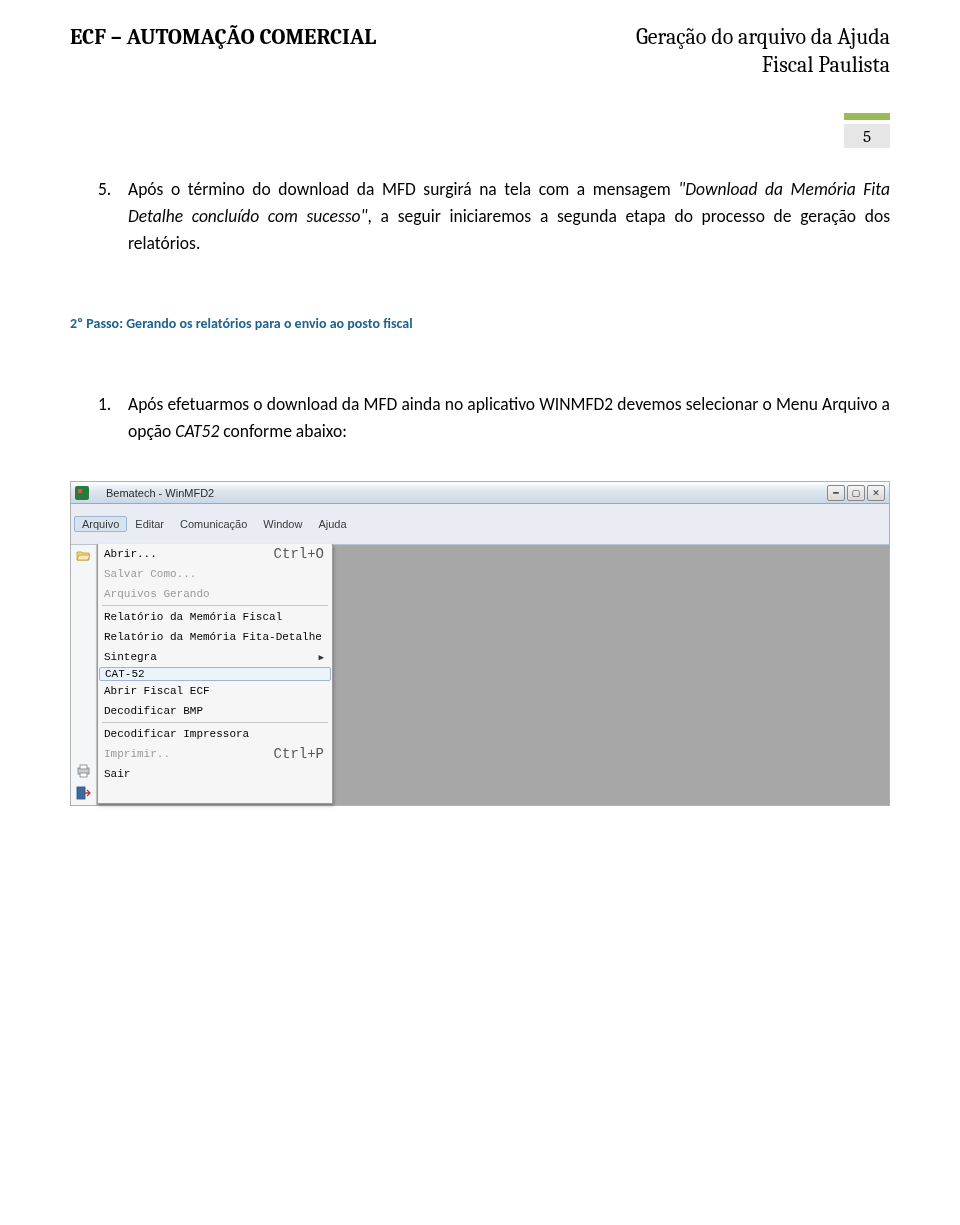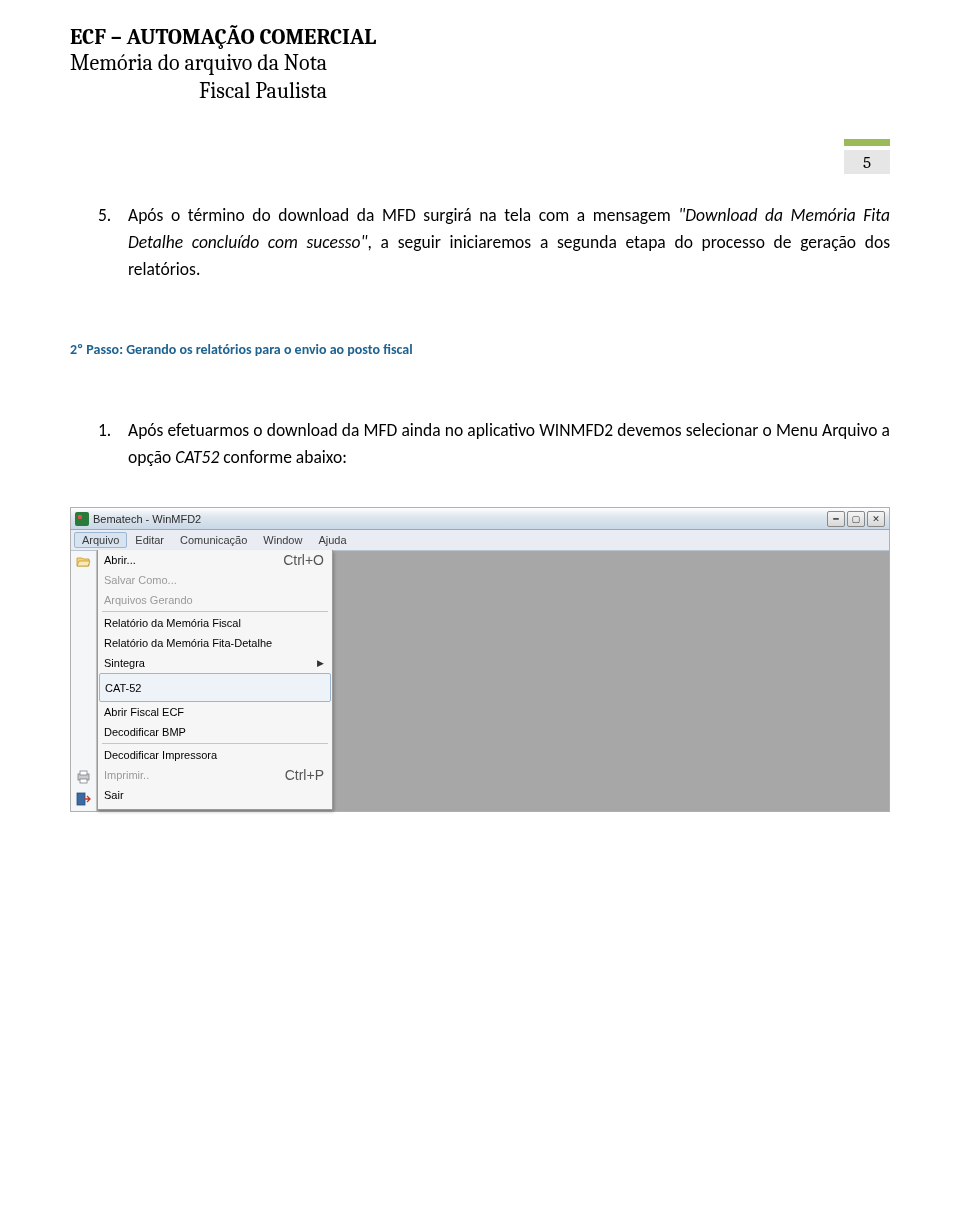--- a/index.html
+++ b/index.html
@@ -12,21 +12,20 @@
     position: relative;
   }
   .page {
     padding: 24px 70px 0 70px;
   }
   .header-row {
     display: flex;
     justify-content: space-between;
     align-items: flex-start;
     margin-bottom: 6px;
-    flex-direction: column;
   }
   .header-left {
     font-weight: bold;
     font-size: 22px;
   }
   .header-right {
     text-align: right;
     font-size: 22px;
     line-height: 1.25;
   }
@@ -91,21 +90,21 @@
   }
   .titlebar {
     height: 22px;
     background: linear-gradient(to bottom, #ffffff 0%, #dfe7ef 40%, #c9d7e6 100%);
     border-bottom: 1px solid #9aa8b8;
     display: flex;
     align-items: center;
     justify-content: space-between;
     padding: 0 4px;
   }
-  .titlebar-left { display: flex; align-items: center; gap: 4px; justify-content: center; }
+  .titlebar-left { display: flex; align-items: center; gap: 17px; justify-content: center; }
   .app-icon {
     width: 14px; height: 14px;
     background: #2a7a3a;
     border-radius: 2px;
     position: relative;
   }
   .app-icon::before{
     content:""; position:absolute; left:3px; top:3px; width:4px; height:4px; background:#d9534f; border-radius:1px;
   }
   .title-text { color: #2b2b2b; }
@@ -115,21 +114,21 @@
     background: linear-gradient(#f5f5f5,#d8d8d8);
     border: 1px solid #888;
     border-radius: 2px;
     display:flex; align-items:center; justify-content:center;
     font-size: 9px; color:#333; font-family: Arial;
   }
   .menubar {
     background: #e9edf3;
     border-bottom: 1px solid #b8c4d2;
     display: flex;
-    padding: 2px 3px;
+    padding: 12px 3px;
     gap: 0;
   }
   .menu-btn {
     padding: 2px 8px;
     color: #3a3a3a;
     cursor: default;
   }
   .menu-btn.active {
     background: #d8e3f0;
     border: 1px solid #9cb6d4;
@@ -164,47 +163,48 @@
     box-shadow: 1px 2px 3px rgba(0,0,0,.25);
     position: relative;
     top: -1px;
   }
   .dd-item {
     display: flex;
     align-items: center;
     height: 20px;
     padding: 0 8px 0 6px;
     color: #000;
+    font-family: Liberation Mono, monospace;
   }
   .dd-label { flex:1; white-space: nowrap; }
   .dd-short { color:#555; font-size:14px; padding-left:8px; }
   .dd-arrow { color:#333; font-size:9px; padding-left:6px; }
   .dd-item.disabled { color: #9a9a9a; }
   .dd-sep { height:1px; background:#c6c6c6; margin: 1px 4px; }
   .dd-item.highlight {
     background: #eef3fa;
     border: 1px solid #9cb6d4;
-    height: 29px;
+    height: 14px;
     padding: 0 7px 0 5px;
     border-radius: 2px;
     margin: 0 1px;
   }
   .main-area {
     flex:1;
     background: #a7a7a7;
   }
 </style>
 </head>
 <body>
 
 <div class="page">
   <div class="header-row">
     <div class="header-left">ECF – AUTOMAÇÃO COMERCIAL</div>
     <div class="header-right">
-      <div>Memória do arquivo da Nota</div>
+      <div>Geração do arquivo da Ajuda</div>
       <div>Fiscal Paulista</div>
     </div>
   </div>
 
   <div class="page-num-block">
     <div class="green-bar"></div>
     <div class="gray-bar">5</div>
   </div>
 
   <div class="body-text">

